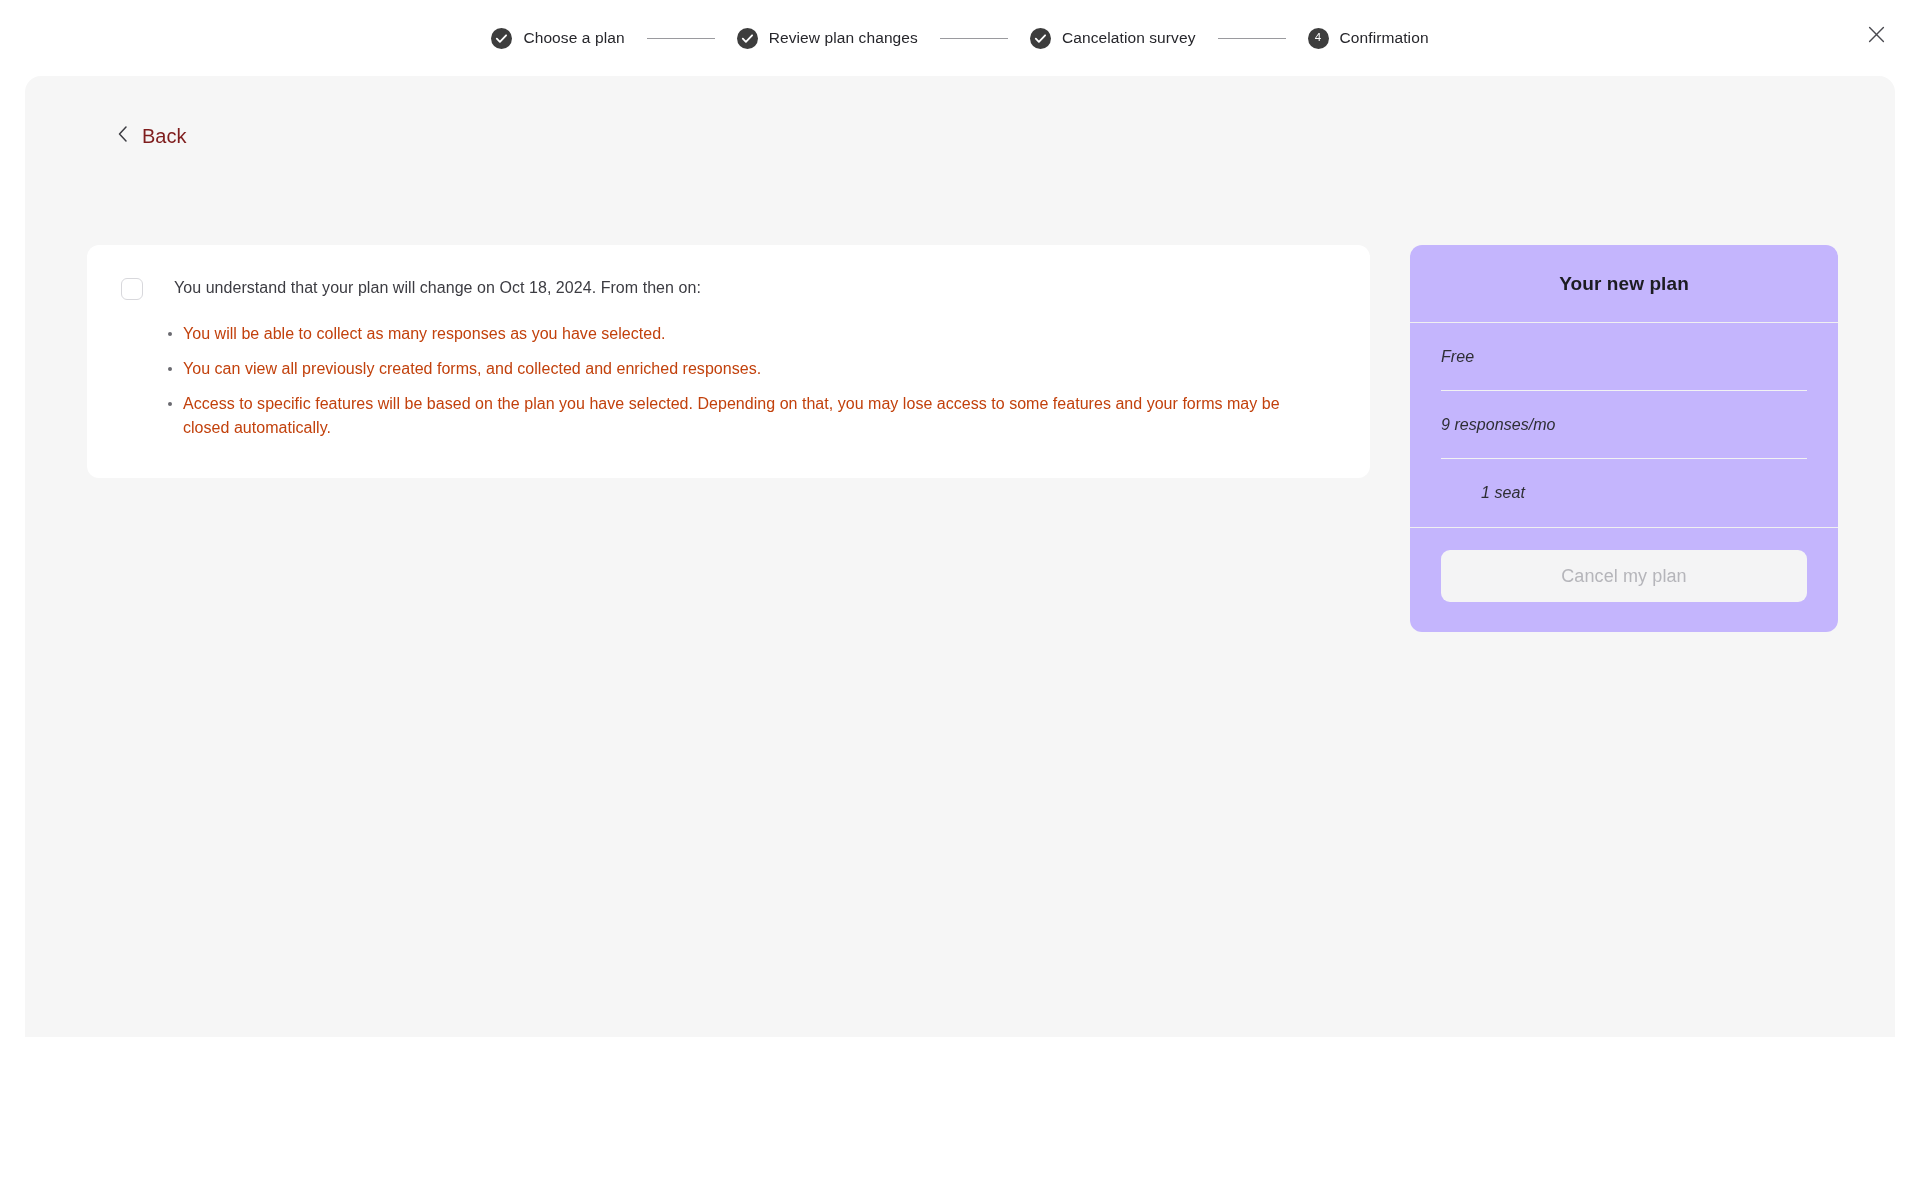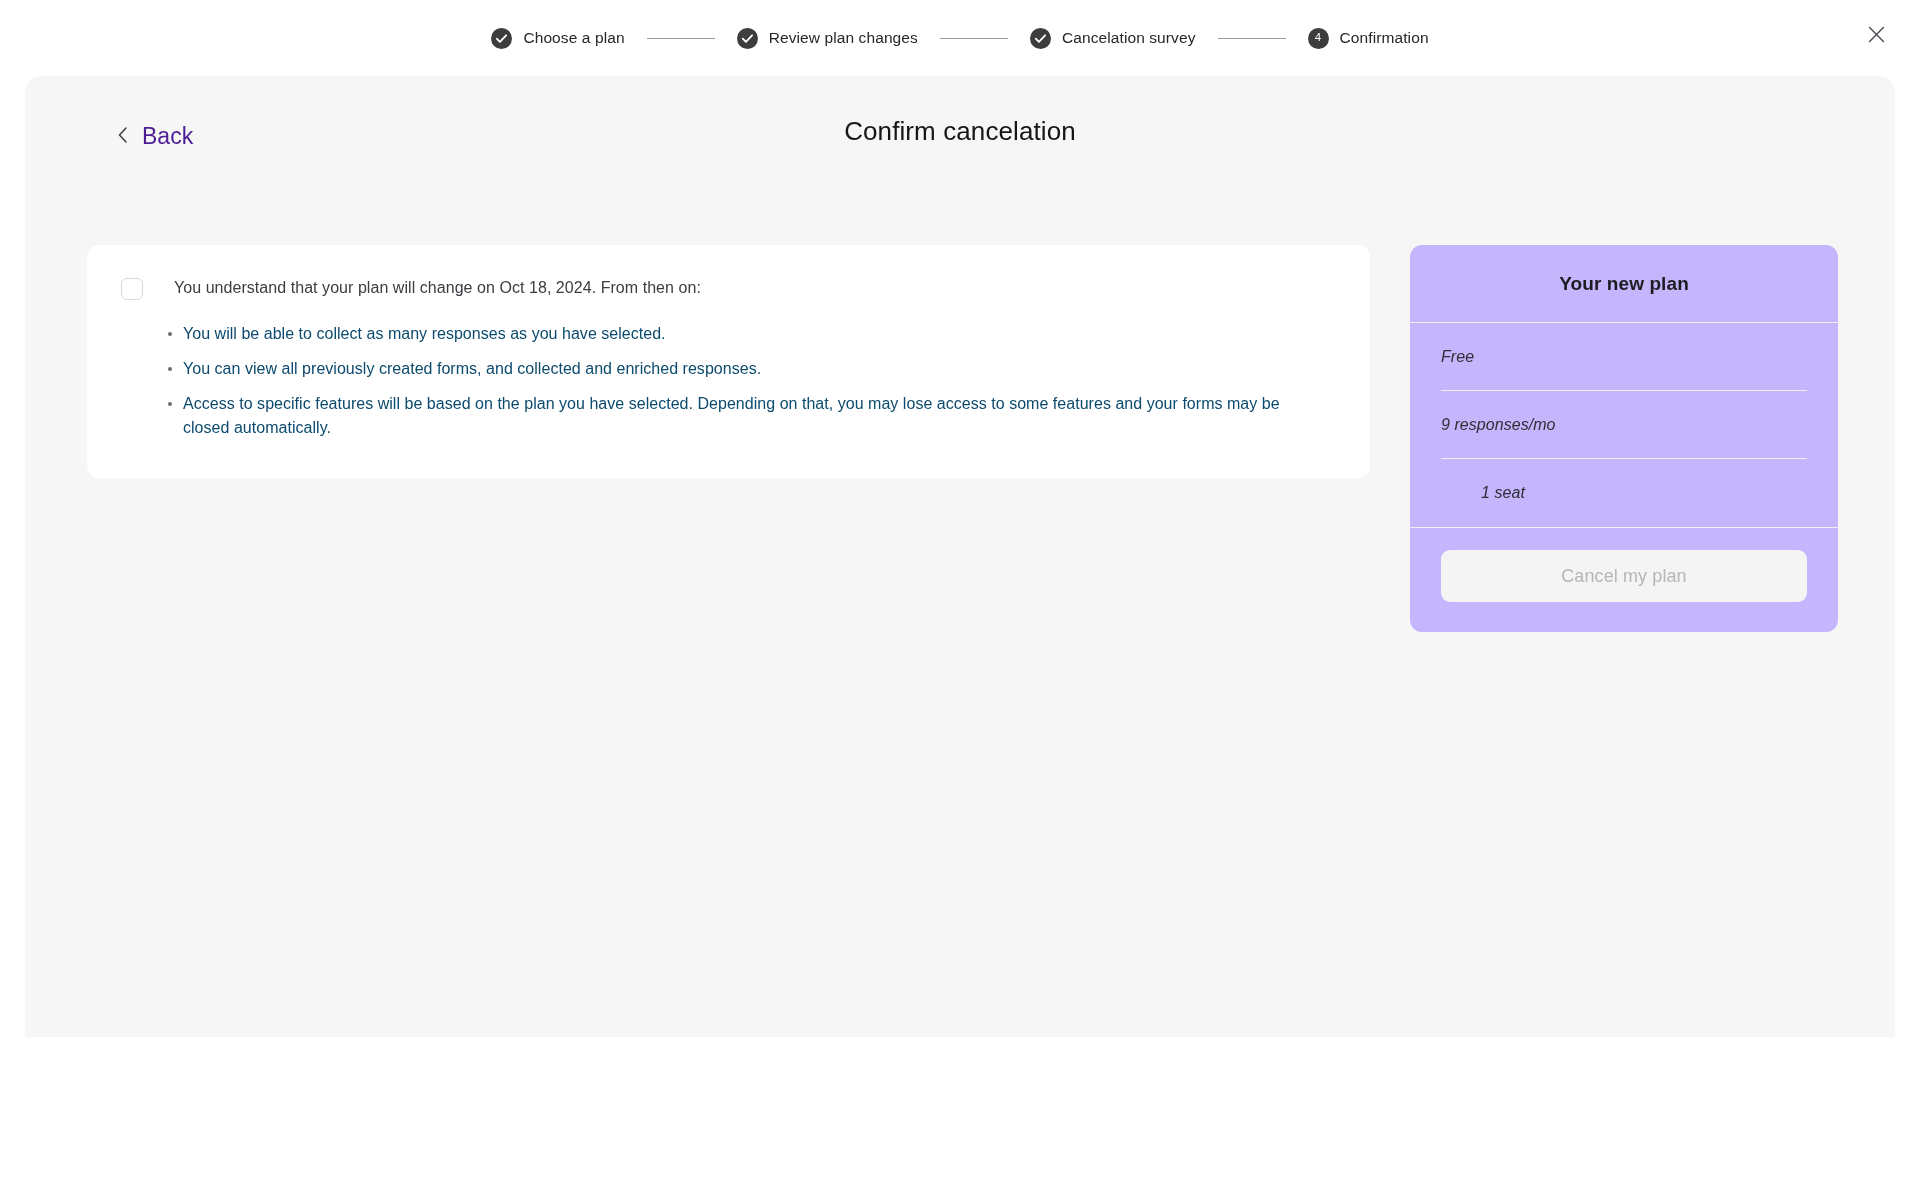--- a/index.html
+++ b/index.html
@@ -120,22 +120,22 @@
     display: flex;
     align-items: center;
     gap: 12px;
     cursor: pointer;
     background: transparent;
     border: none;
     padding: 4px 6px;
     border-radius: 6px;
   }
   .back-label {
-    font-size: 23px;
-    color: #4c1d95;
+    font-size: 20px;
+    color: #7f1d1d;
     line-height: 1;
   }
 
   .page-title {
     position: absolute;
     left: 0;
     right: 0;
     top: 40px;
     text-align: center;
     font-size: 26px;
@@ -192,21 +192,21 @@
   }
 
   .bullets {
     list-style: none;
     margin: 22px 0 0 0;
     padding: 0 0 0 47px;
   }
   .bullets li {
     position: relative;
     font-size: 16px;
-    color: #0c4a6e;
+    color: #c2410c;
     line-height: 1.5;
     letter-spacing: 0.03px;
     margin-bottom: 11px;
     padding-left: 15px;
     max-width: 1160px;
   }
   .bullets li:last-child { margin-bottom: 4px; }
   .bullets li::before {
     content: "";
     position: absolute;
@@ -339,21 +339,20 @@
     <div class="content-header">
       <button class="back-btn">
         <span>
           <svg width="14" height="18" viewBox="0 0 14 18" aria-hidden="true">
             <path d="M10 2 L3.5 9 L10 16" fill="none" stroke="#3c3c42" stroke-width="1.5" stroke-linecap="round" stroke-linejoin="round"></path>
           </svg>
         </span>
         <span class="back-label">Back</span>
       </button>
 
-      <h1 class="page-title">Confirm cancelation</h1>
     </div>
 
     <div class="body-row">
 
       <div class="terms-card">
         <div class="ack-row">
           <button class="checkbox"></button>
           <span class="ack-text">You understand that your plan will change on Oct 18, 2024. From then on:</span>
         </div>
 

